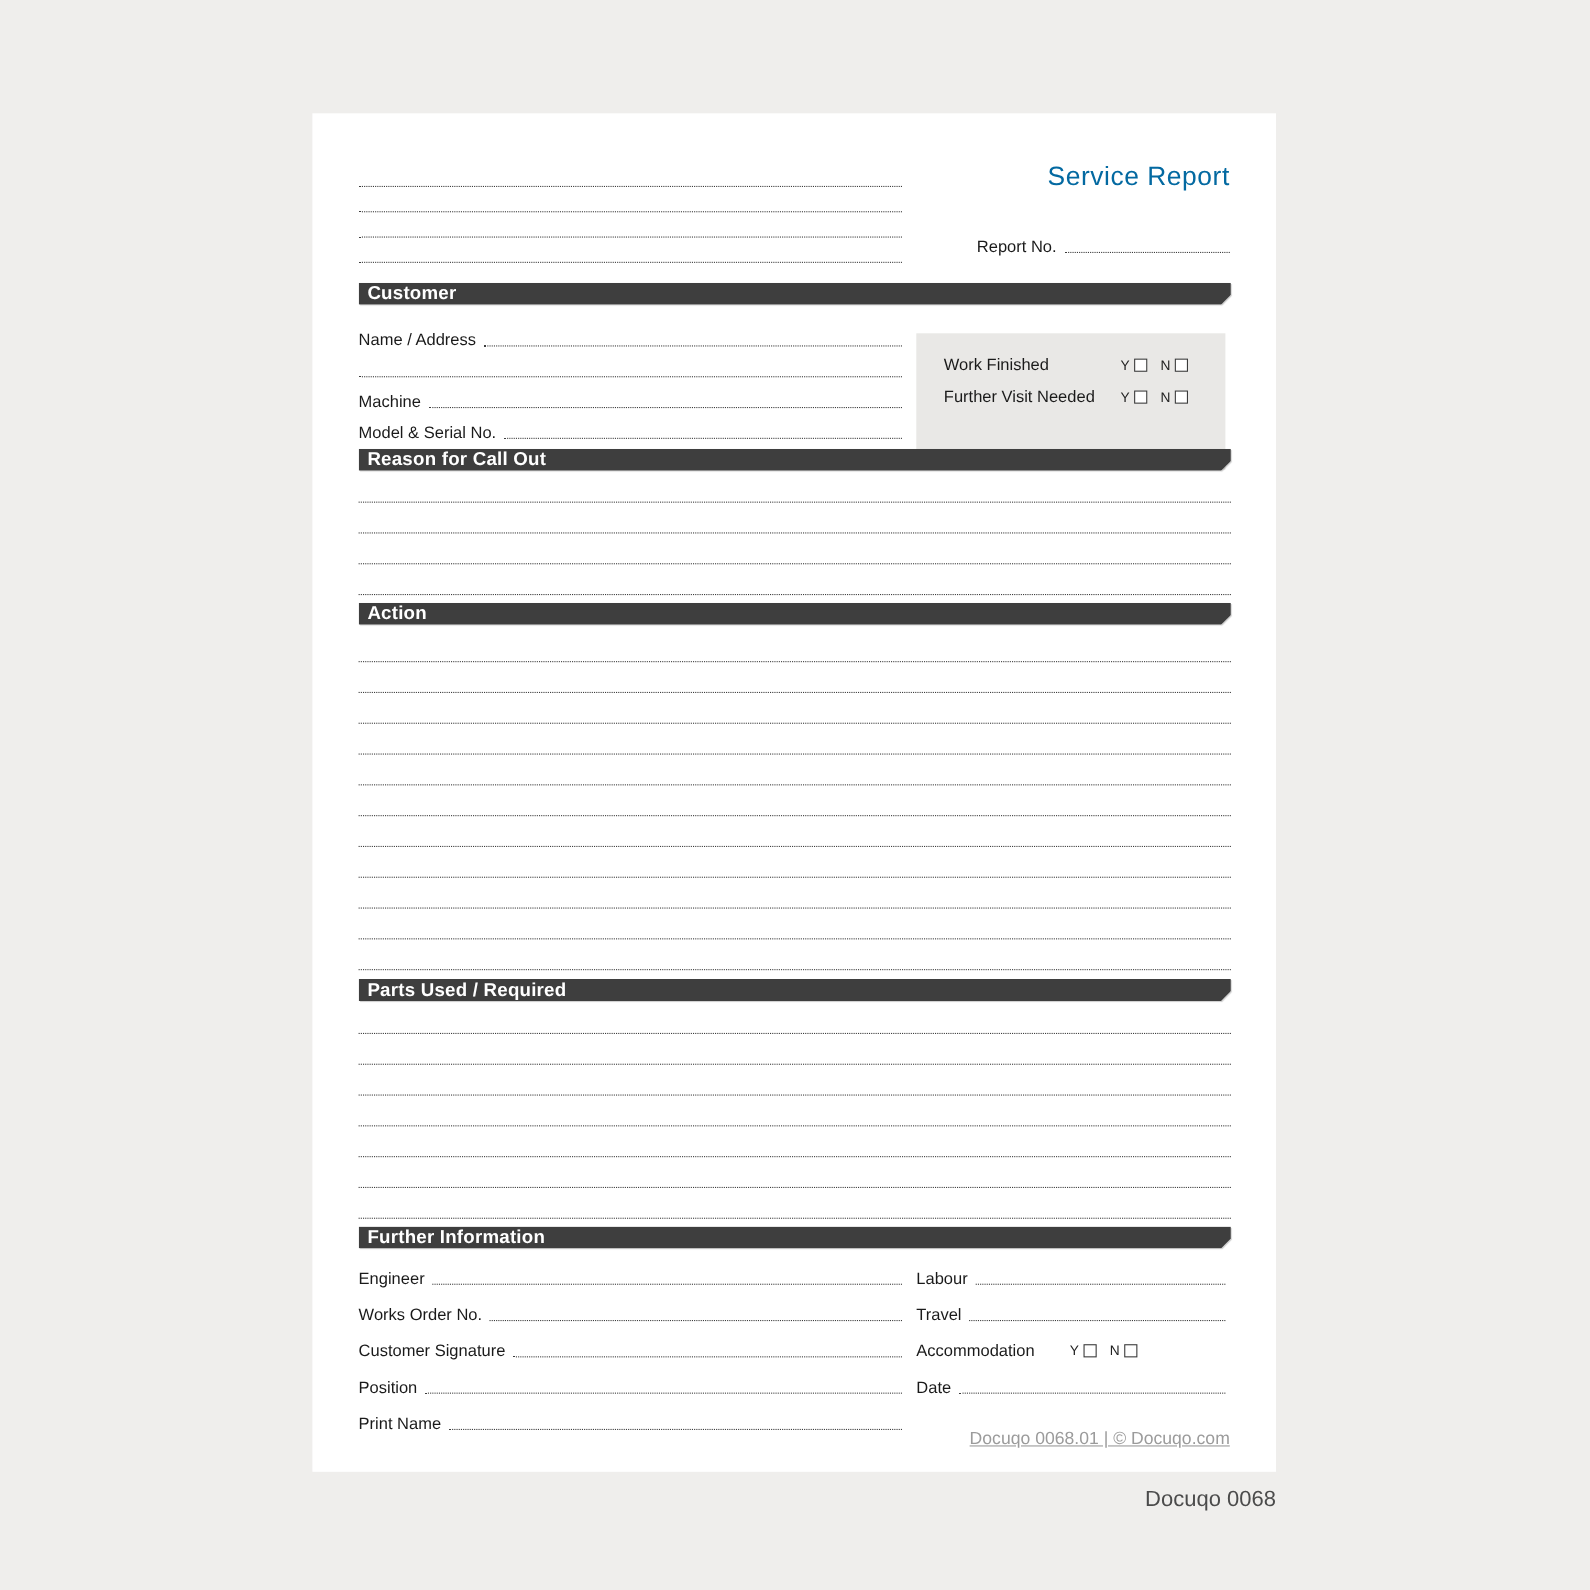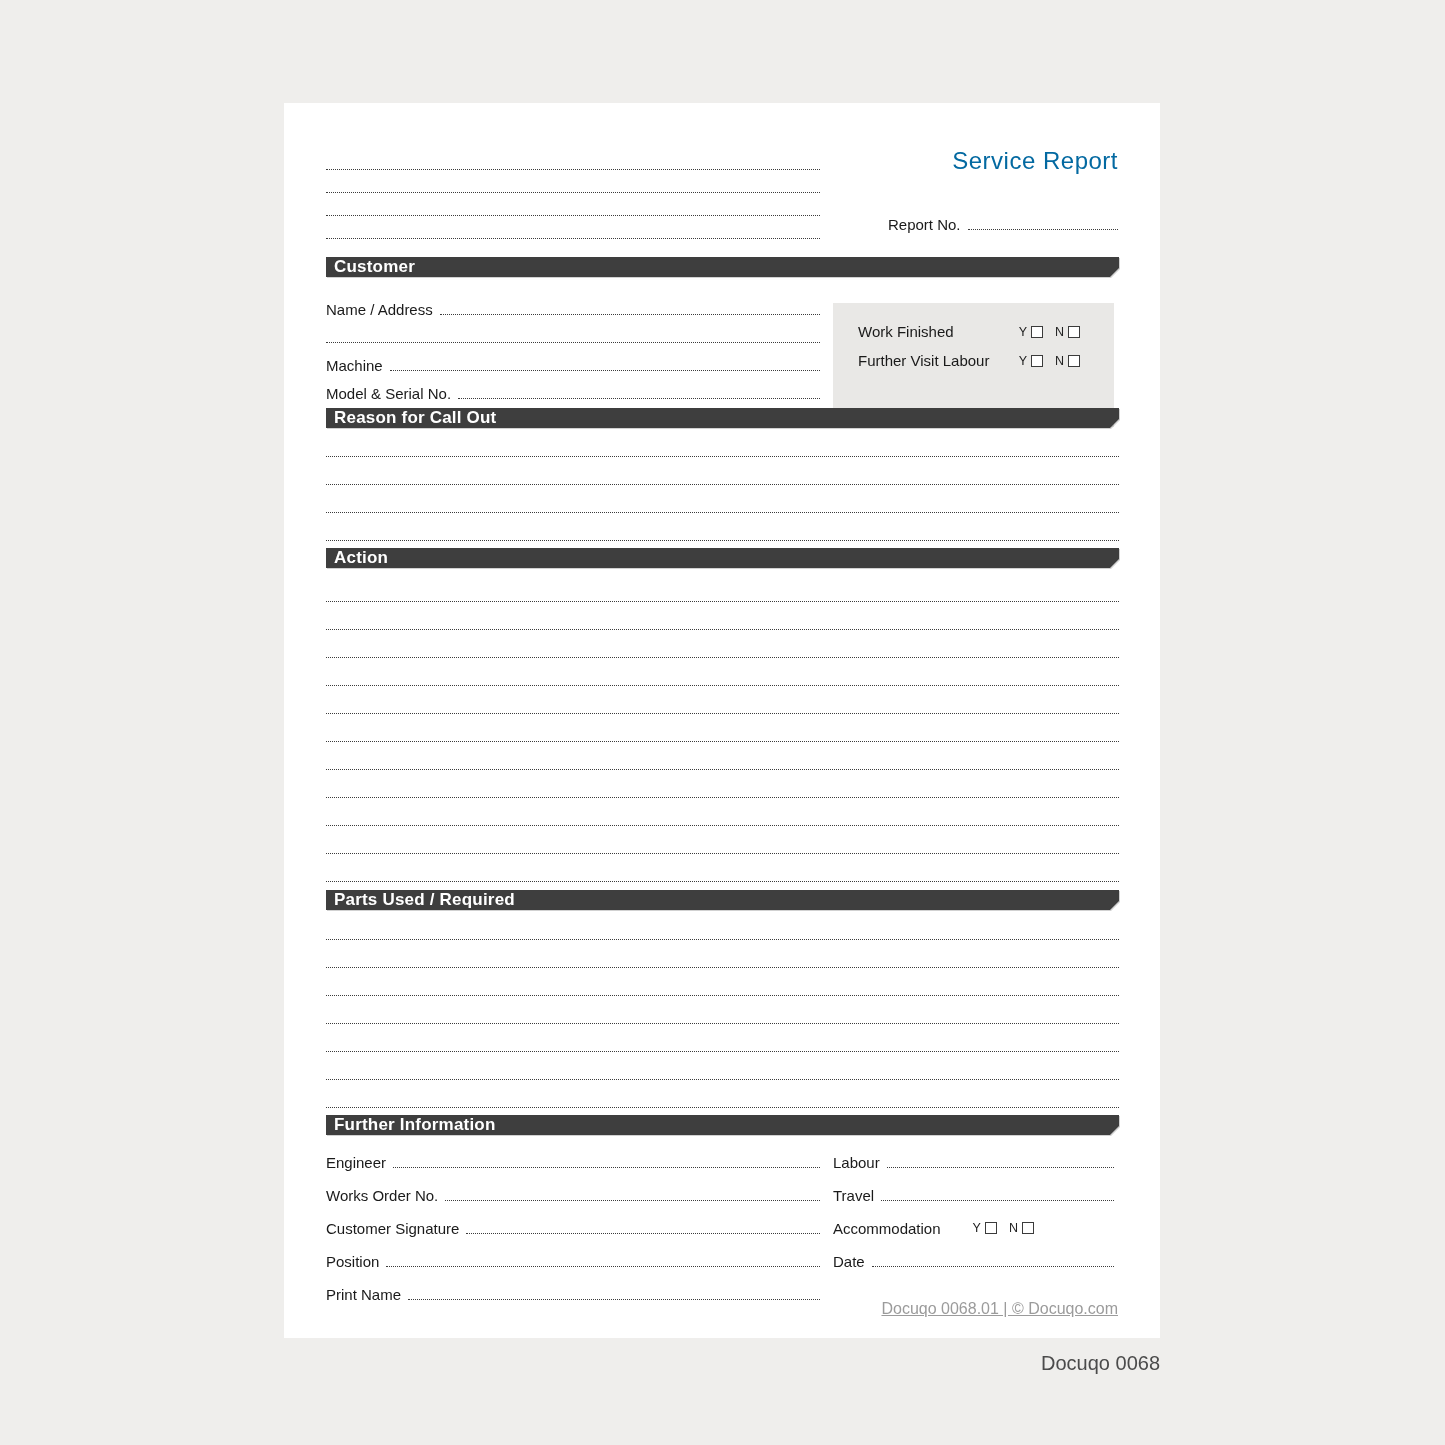--- a/index.html
+++ b/index.html
@@ -113,21 +113,21 @@
       <span class="flabel">Work Finished</span>
       <span class="yn">
           <span class="yn-l">Y</span>
           <span class="cb"></span>
           <span class="yn-sep"></span>
           <span class="yn-l">N</span>
           <span class="cb"></span>
         </span>
     </div>
     <div class="sb-row">
-      <span class="flabel">Further Visit Labour</span>
+      <span class="flabel">Further Visit Needed</span>
       <span class="yn">
           <span class="yn-l">Y</span>
           <span class="cb"></span>
           <span class="yn-sep"></span>
           <span class="yn-l">N</span>
           <span class="cb"></span>
         </span>
     </div>
   </div>
 

